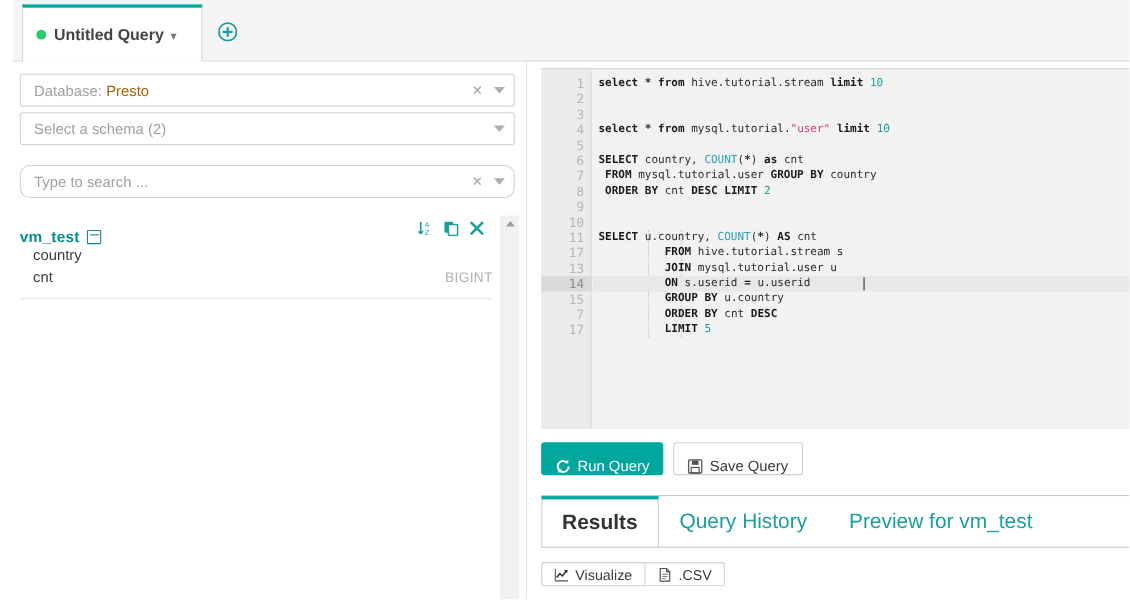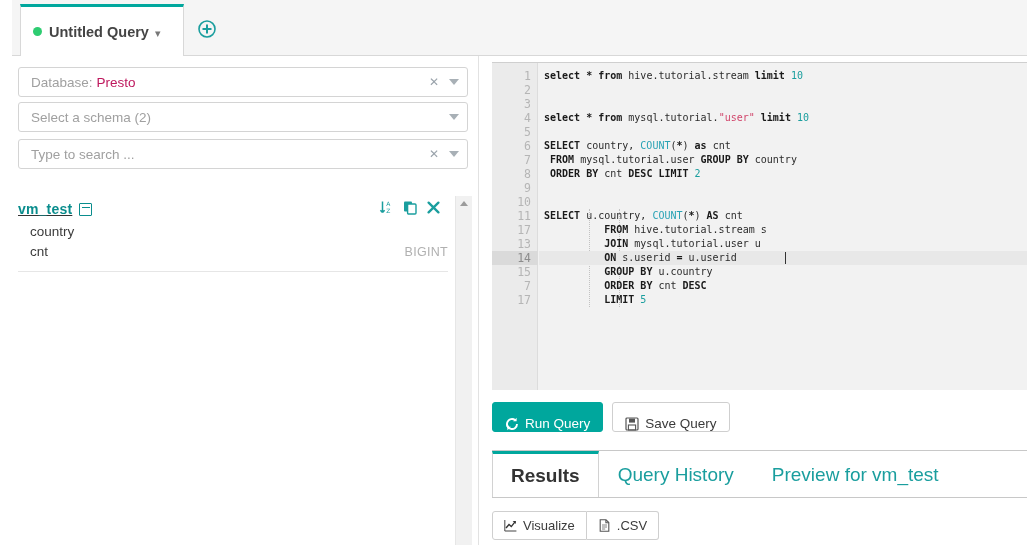--- a/index.html
+++ b/index.html
@@ -88,29 +88,29 @@
     border-radius: 3px;
     background: #ffffff;
     box-sizing: border-box;
     display: flex;
     align-items: center;
     padding: 0 8px 0 12px;
     cursor: pointer;
   }
   #field-db { top: 11px; }
   #field-schema { top: 46px; }
-  #field-search { top: 83px; }
+  #field-search { top: 94px; border-radius: 9px; }
 
   .field-placeholder {
     color: #a0a0a0;
     font-size: 13.5px;
     white-space: nowrap;
   }
   .field-value {
-    color: #be185d;
+    color: #a16207;
     font-size: 13.5px;
     margin-left: 4px;
     white-space: nowrap;
   }
   .field-spacer { flex: 1 1 auto; }
   .clear-x {
     color: #9aa3ab;
     font-size: 12px;
     margin-right: 10px;
     line-height: 1;
@@ -126,24 +126,23 @@
 
   
   #tree {
     position: absolute;
     left: 0; top: 140px;
     width: 478px;
     height: 349px;
   }
   .tree-header {
     position: absolute;
-    left: 18px; top: 5px;
-    display: flex;
-    align-items: center;
-    text-decoration: underline;
+    left: 18px; top: 11px;
+    display: flex;
+    align-items: center;
   }
   .table-name {
     font-size: 14px;
     font-weight: bold;
     color: #0a8d8d;
     letter-spacing: 0.2px;
   }
   .collapse-box {
     margin-left: 7px;
     width: 11px; height: 11px;
@@ -364,21 +363,21 @@
   }
   #result-toolbar {
     position: absolute;
     left: 492px; top: 511px;
     display: flex;
   }
   .btn-group-item {
     display: inline-flex;
     align-items: center;
     gap: 6px;
-    height: 29px;
+    height: 22px;
     padding: 0 11px;
     background: #ffffff;
     border: 1px solid #cfcfcf;
     color: #3b3b3b;
     font-size: 13px;
     box-sizing: border-box;
     cursor: pointer;
     white-space: nowrap;
   }
   .btn-group-item:first-child { border-radius: 3px 0 0 3px; }

